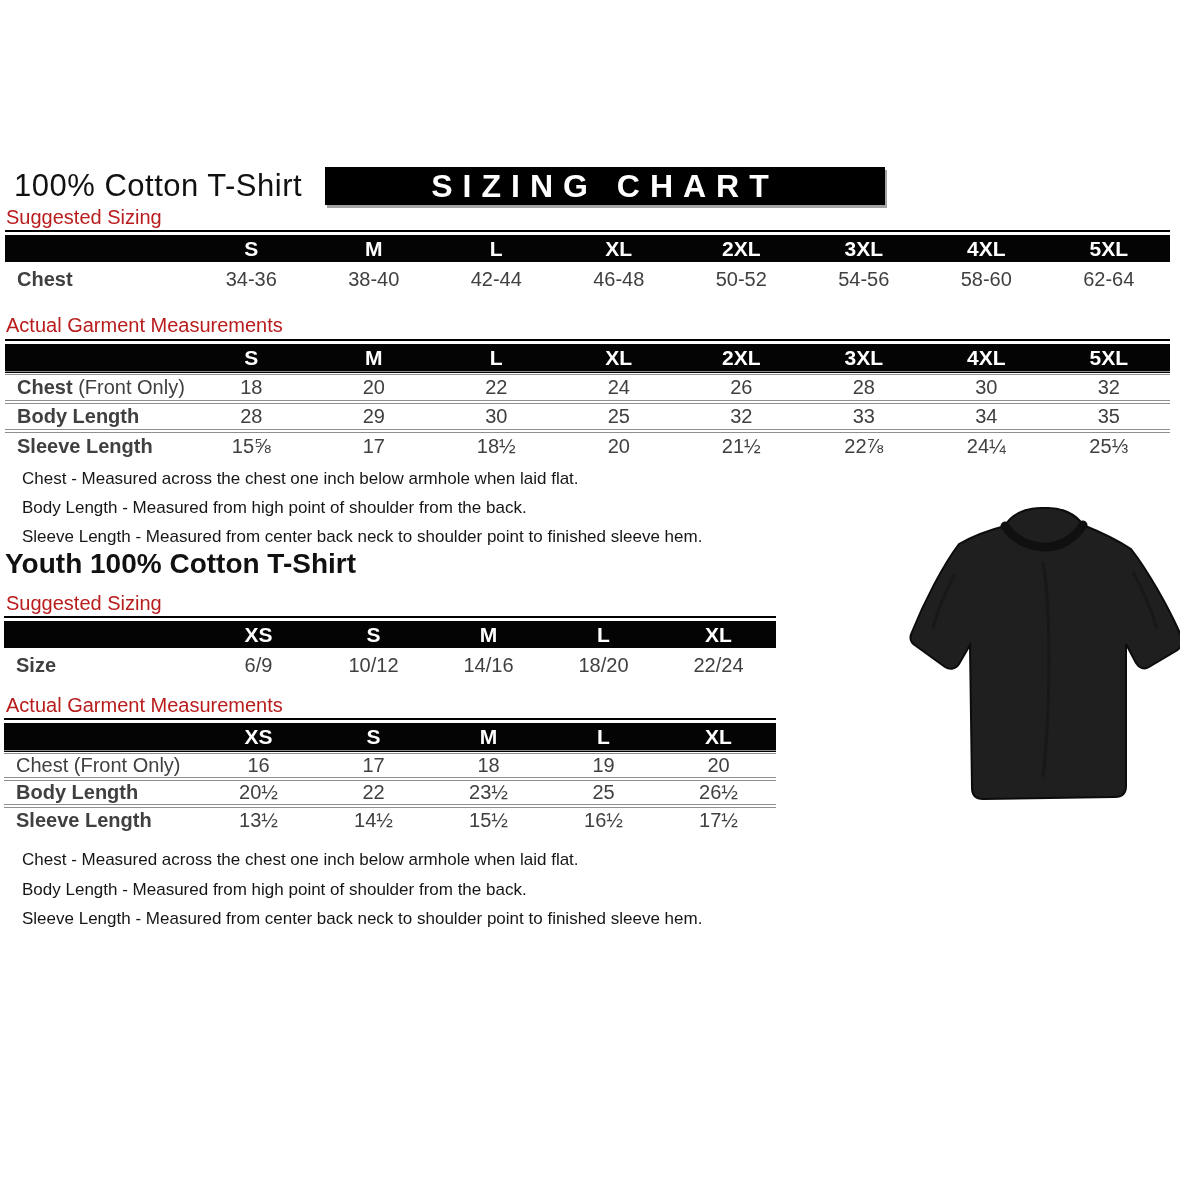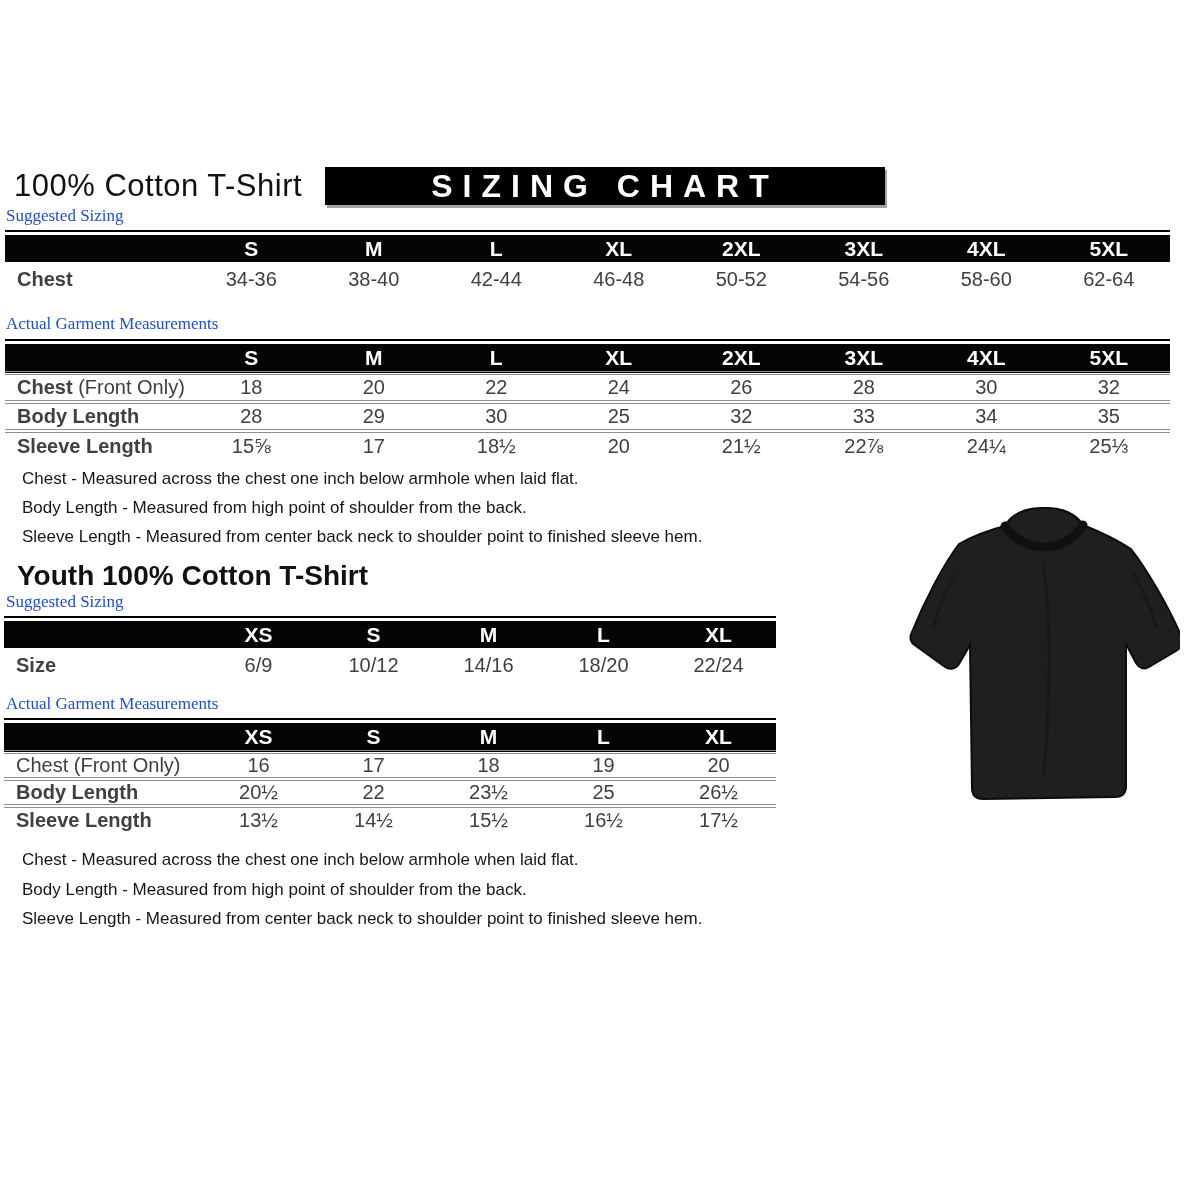--- a/index.html
+++ b/index.html
@@ -12,24 +12,24 @@
     position:absolute;left:14px;top:168px;margin:0;
     font-size:31px;font-weight:normal;letter-spacing:0.5px;color:#111;
   }
   .banner{
     position:absolute;left:325px;top:167px;width:560px;height:38px;
     background:#000;color:#fff;display:flex;align-items:center;justify-content:center;
     font-weight:bold;font-size:32px;letter-spacing:10px;
     box-shadow:2px 3px 0 rgba(90,90,90,.55);
   }
   .section-heading{
-    position:absolute;left:6px;font-size:17px;color:#1d4ed8;font-family:Liberation Serif, serif;
+    position:absolute;left:6px;font-size:20px;color:#b91c1c;
   }
   .youth-title{
-    position:absolute;left:5px;top:548px;margin:12px;
+    position:absolute;left:5px;top:548px;margin:0;
     font-size:28px;font-weight:bold;color:#111;
   }
   
   .tablewrap{position:absolute;}
   .topline{height:2px;background:#000;margin-bottom:3px;}
   table{border-collapse:collapse;width:100%;table-layout:fixed;}
   thead th{
     background:#040404;color:#fff;font-size:21px;font-weight:bold;
     height:27px;padding:0;text-align:center;
   }

